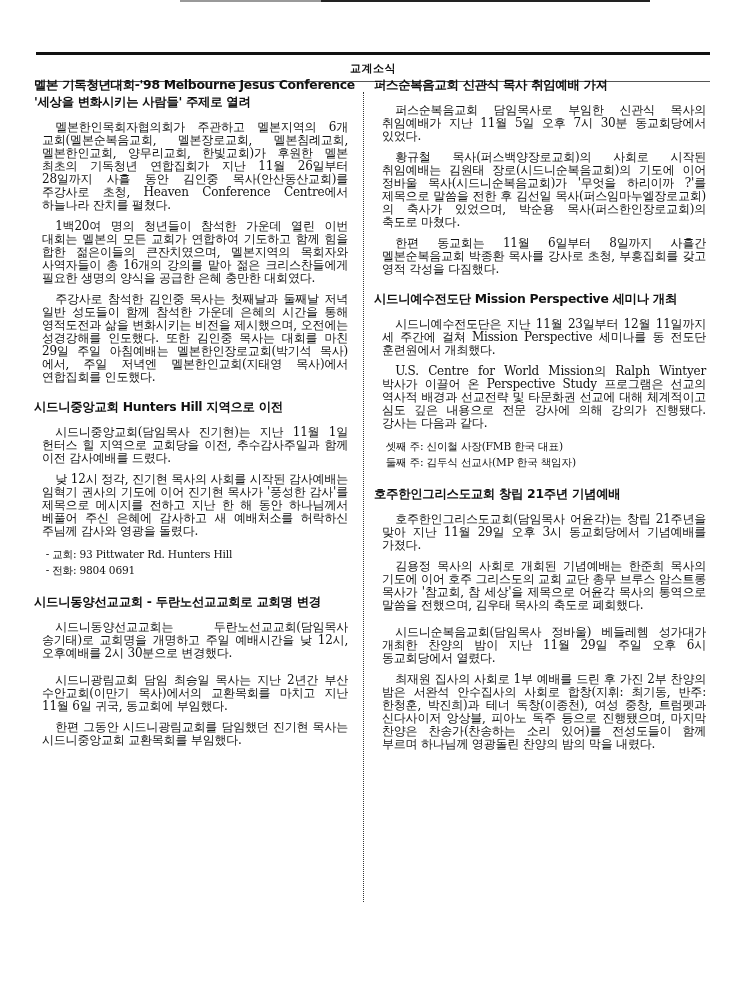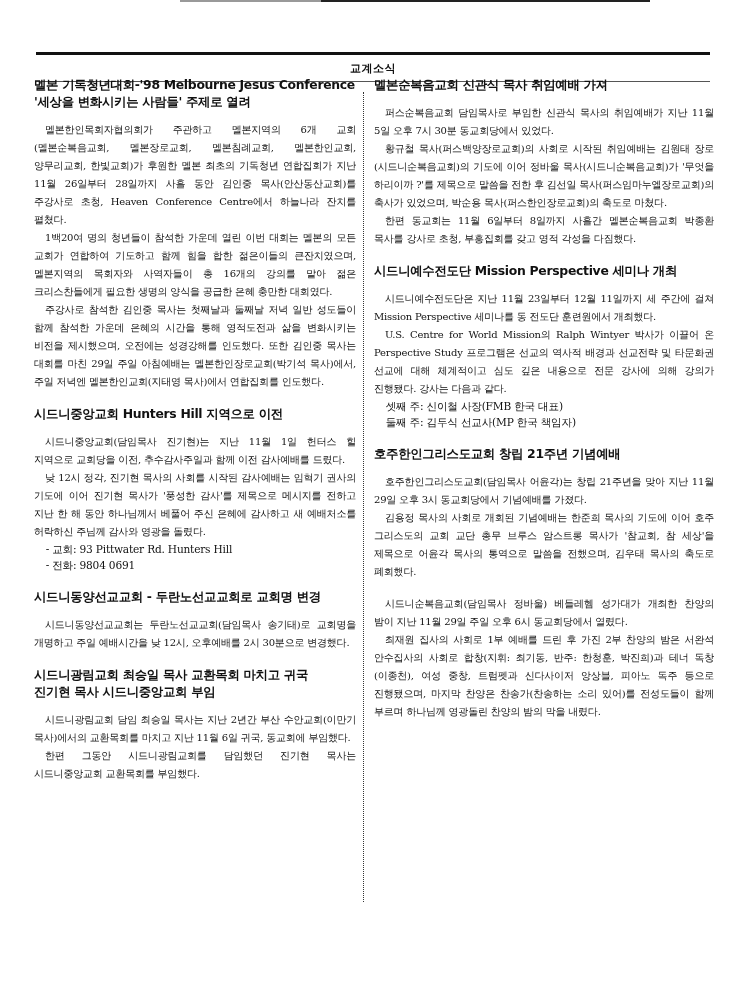--- a/index.html
+++ b/index.html
@@ -26,22 +26,22 @@
     position: absolute; left: 363px; top: 92px; height: 810px; width: 0;
     border-left: 1.5px dotted #333;
   }
   .article { margin-bottom: 14px; }
   .headline {
     font-family: "DejaVu Sans", sans-serif; font-weight: bold;
     font-size: 12.4px; line-height: 17px; margin: 0 0 11px 0; letter-spacing: -0.3px;
     white-space: pre-line;
   }
   .para {
-    font-family: "DejaVu Serif", serif; font-size: 10px; line-height: 18px;
-    text-align: justify; text-indent: 1.1em; margin: 0; letter-spacing: -0.2px;
+    font-family: "DejaVu Serif", serif; font-size: 12px; line-height: 13px;
+    text-align: justify; text-indent: 1.1em; margin: 8px; letter-spacing: -0.2px;
     word-break: keep-all;
   }
   .list-line {
     font-family: "DejaVu Serif", serif; font-size: 10.6px; line-height: 16.3px;
     margin: 0; padding-left: 1.1em; letter-spacing: -0.2px;
   }
   .footer {
     position: absolute; right: 34px; top: 956px; display: flex; align-items: baseline; gap: 4px;
   }
   .footer-brand { font-size: 8px; font-weight: bold; }
@@ -75,31 +75,29 @@
     <p class="list-line">- 교회: 93 Pittwater Rd. Hunters Hill</p>
     <p class="list-line">- 전화: 9804 0691</p>
   </div>
 
   <div class="article">
     <h2 class="headline">시드니동양선교교회 - 두란노선교교회로 교회명 변경</h2>
     <p class="para">시드니동양선교교회는 두란노선교교회(담임목사 송기태)로 교회명을 개명하고 주일 예배시간을 낮 12시, 오후예배를 2시 30분으로 변경했다.</p>
   </div>
 
   <div class="article">
-    <h2 class="headline">시드니광림교회 최승일 목사 교환목회 마치고 귀국
-진기현 목사 시드니중앙교회 부임</h2>
     <p class="para">시드니광림교회 담임 최승일 목사는 지난 2년간 부산 수안교회(이만기 목사)에서의 교환목회를 마치고 지난 11월 6일 귀국, 동교회에 부임했다.</p>
     <p class="para">한편 그동안 시드니광림교회를 담임했던 진기현 목사는 시드니중앙교회 교환목회를 부임했다.</p>
   </div>
 </div>
 
 <div class="col col-right">
 
   <div class="article">
-    <h2 class="headline">멜본순복음교회 신관식 목사 취임예배 가져</h2>
+    <h2 class="headline">퍼스순복음교회 신관식 목사 취임예배 가져</h2>
     <p class="para">퍼스순복음교회 담임목사로 부임한 신관식 목사의 취임예배가 지난 11월 5일 오후 7시 30분 동교회당에서 있었다.</p>
     <p class="para">황규철 목사(퍼스백양장로교회)의 사회로 시작된 취임예배는 김원태 장로(시드니순복음교회)의 기도에 이어 정바울 목사(시드니순복음교회)가 '무엇을 하리이까 ?'를 제목으로 말씀을 전한 후 김선일 목사(퍼스임마누엘장로교회)의 축사가 있었으며, 박순용 목사(퍼스한인장로교회)의 축도로 마쳤다.</p>
     <p class="para">한편 동교회는 11월 6일부터 8일까지 사흘간 멜본순복음교회 박종환 목사를 강사로 초청, 부흥집회를 갖고 영적 각성을 다짐했다.</p>
   </div>
 
   <div class="article">
     <h2 class="headline">시드니예수전도단 Mission Perspective 세미나 개최</h2>
     <p class="para">시드니예수전도단은 지난 11월 23일부터 12월 11일까지 세 주간에 걸쳐 Mission Perspective 세미나를 동 전도단 훈련원에서 개최했다.</p>
     <p class="para">U.S. Centre for World Mission의 Ralph Wintyer 박사가 이끌어 온 Perspective Study 프로그램은 선교의 역사적 배경과 선교전략 및 타문화권 선교에 대해 체계적이고 심도 깊은 내용으로 전문 강사에 의해 강의가 진행됐다. 강사는 다음과 같다.</p>
     <p class="list-line">셋째 주: 신이철 사장(FMB 한국 대표)</p>

